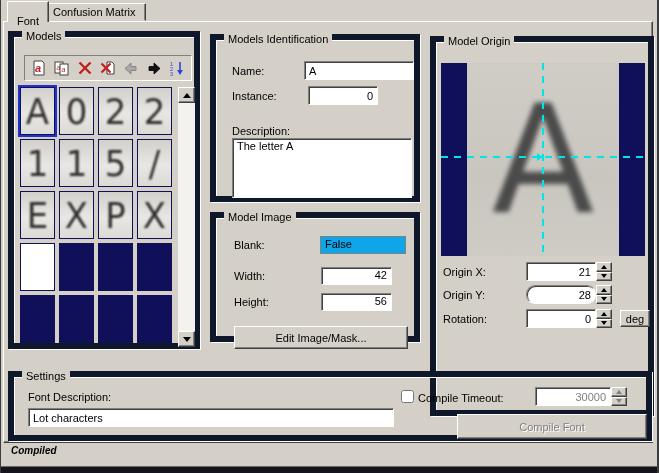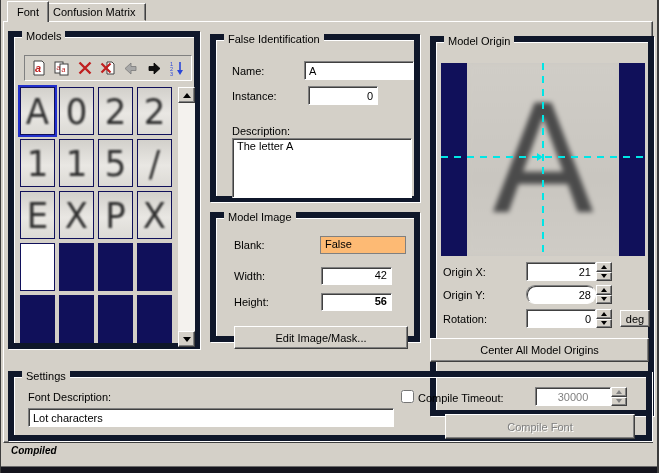--- a/index.html
+++ b/index.html
@@ -13,21 +13,21 @@
     overflow: hidden;
   }
   .win { position:absolute; inset:0; background:#d4d0c8;
          border-left:1px solid #3c3c3c; border-right:2px solid #3c3c3c; }
 
   
   .tabstrip { position:absolute; left:0; top:0; width:100%; height:21px; }
   .tab { position:absolute; top:3px; height:18px; padding:2px 9px 0 9px;
          background:#d4d0c8; border:1px solid; border-color:#fff #404040 #d4d0c8 #fff;
          box-shadow: inset -1px 0 0 #808080; cursor:default; }
-  .tab.active { top:1px; height:21px; z-index:3; padding-top:4px;
+  .tab.active { top:1px; height:21px; z-index:3; padding-top:13px;
                 box-shadow: inset -1px 0 0 #808080; border-bottom:none; }
   .tab-font { left:6px; }
   .tab-cm { left:42px; }
 
   
   .page { position:absolute; left:2px; top:21px; width:650px; height:422px;
           background:#d4d0c8; border:1px solid; border-color:#fff #404040 #404040 #fff;
           box-shadow: inset -1px -1px 0 #808080; z-index:2; }
 
   
@@ -40,31 +40,31 @@
 
   
   .input, textarea.input {
     position:absolute; background:#fff; border:1px solid;
     border-color:#808080 #fff #fff #808080;
     box-shadow: inset 1px 1px 0 #404040;
     font-family:"Liberation Sans",sans-serif; font-size:11px;
     padding:1px 4px; outline:none;
   }
   .num { text-align:right; }
-  .flat { box-shadow:none; border:1px solid #808080; background:#fdba74; }
+  .flat { box-shadow:none; border:1px solid #808080; background:#0ea5e9; }
   textarea.input { resize:none; overflow:hidden; }
-  .disabled-txt { color:#808080;text-align:center; }
+  .disabled-txt { color:#808080; }
 
   .btn { position:absolute; background:#d4d0c8; border:1px solid;
          border-color:#fff #404040 #404040 #fff;
          box-shadow: inset -1px -1px 0 #808080;
          font-family:"Liberation Sans",sans-serif; font-size:11px;
          text-align:center; cursor:default; display:flex;
          align-items:center; justify-content:center; }
-  .btn.disabled { color:#808080; text-shadow:1px 1px 0 #fff; }
+  .btn.disabled { color:#808080; text-shadow:1px 1px 0 #fff;margin-left:12px; }
 
   
   .spin { position:absolute; width:16px; display:flex; flex-direction:column; }
   .spin-b { flex:1; background:#d4d0c8; border:1px solid;
             border-color:#fff #404040 #404040 #fff;
             box-shadow: inset -1px -1px 0 #808080;
             display:flex; align-items:center; justify-content:center; }
   .tri-up { width:0; height:0; border-left:3px solid transparent;
             border-right:3px solid transparent; border-bottom:4px solid #000; }
   .tri-dn { width:0; height:0; border-left:3px solid transparent;
@@ -245,21 +245,21 @@
         <div class="sc-btn sc-up">
             <span class="tri-up"></span>
           </div>
         <div class="sc-btn sc-dn">
             <span class="tri-dn"></span>
           </div>
       </div>
     </div>
 
     <div class="group" style="left:206px; top:12px; width:210px; height:168px;">
-      <span class="legend">False Identification</span>
+      <span class="legend">Models Identification</span>
 
       <span class="lbl" style="left:16px; top:25px;">Name:</span>
       <input class="input" style="left: 88px; top: 21px; width: 110px; height: 19px;" value="A">
 
       <span class="lbl" style="left:16px; top:50px;">Instance:</span>
       <input class="input num" style="left: 92px; top: 46px; width: 70px; height: 19px;" value="0">
 
       <span class="lbl" style="left:16px; top:85px;">Description:</span>
       <textarea class="input" style="left: 16px; top: 98px; width: 180px; height: 60px;">The letter A</textarea>
     </div>
@@ -267,21 +267,21 @@
     <div class="group" style="left:206px; top:190px; width:210px; height:130px;">
       <span class="legend">Model Image</span>
 
       <span class="lbl" style="left:18px; top:21px;">Blank:</span>
       <div class="input flat" style="left:104px; top:18px; width:86px; height:18px;">False</div>
 
       <span class="lbl" style="left:18px; top:52px;">Width:</span>
       <div class="input num" style="left:105px; top:49px; width:71px; height:18px;">42</div>
 
       <span class="lbl" style="left:18px; top:78px;">Height:</span>
-      <div class="input num" style="left:105px; top:75px; width:71px; height:18px;font-weight:bold;">56</div>
+      <div class="input num" style="left:105px; top:75px; width:71px; height:18px;">56</div>
 
       <div class="btn" style="left:18px; top:108px; width:174px; height:23px;">Edit Image/Mask...</div>
     </div>
 
     <div class="group" style="left:426px; top:14px; width:224px; height:380px;padding-left:40px;">
       <span class="legend">Model Origin</span>
 
       <div class="preview">
         <div class="pv-char">A</div>
         <div class="pv-bar l"></div>
@@ -319,21 +319,20 @@
         <div class="spin-b">
             <span class="tri-up"></span>
           </div>
         <div class="spin-b">
             <span class="tri-dn"></span>
           </div>
       </div>
       <div class="btn" style="left:184px; top:268px; width:30px; height:17px;">deg</div>
     </div>
 
-    <div class="btn" style="left:426px; top:316px; width:219px; height:24px;">Center All Model Origins</div>
 
     <div class="group" style="left:4px; top:349px; width:644px; height:70px;">
       <span class="legend">Settings</span>
 
       <span class="lbl" style="left:14px; top:14px;">Font Description:</span>
       <input class="input" style="left: 14px; top: 31px; width: 366px; height: 19px;" value="Lot characters">
 
       <input type="checkbox" id="ct-check" style="left: 387px; top: 13px;">
       <span class="lbl" style="left:404px; top:15px;">Compile Timeout:</span>
 

